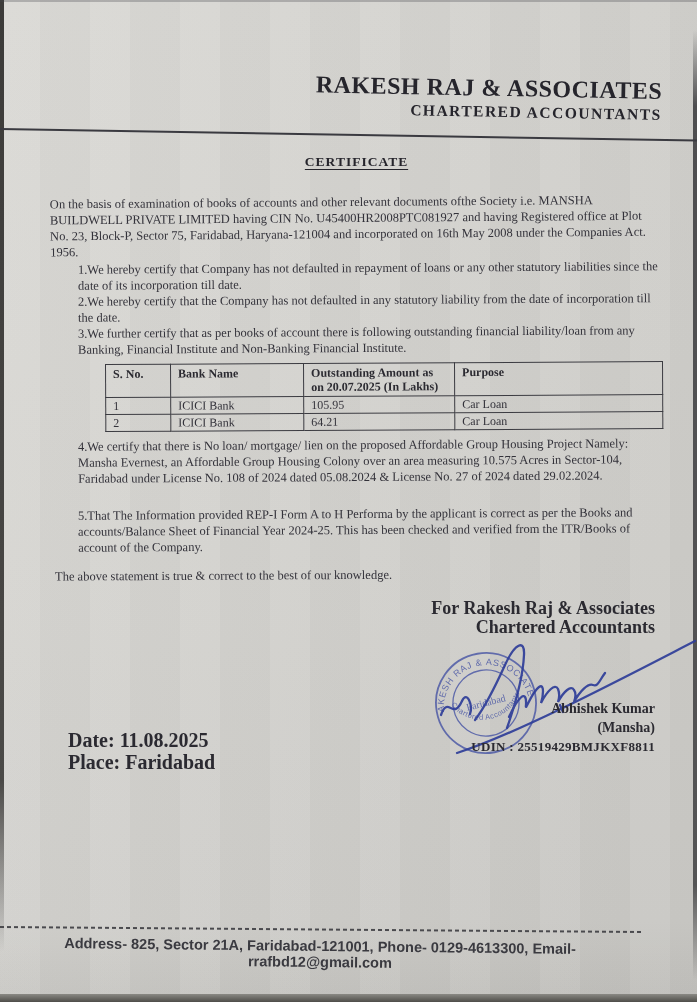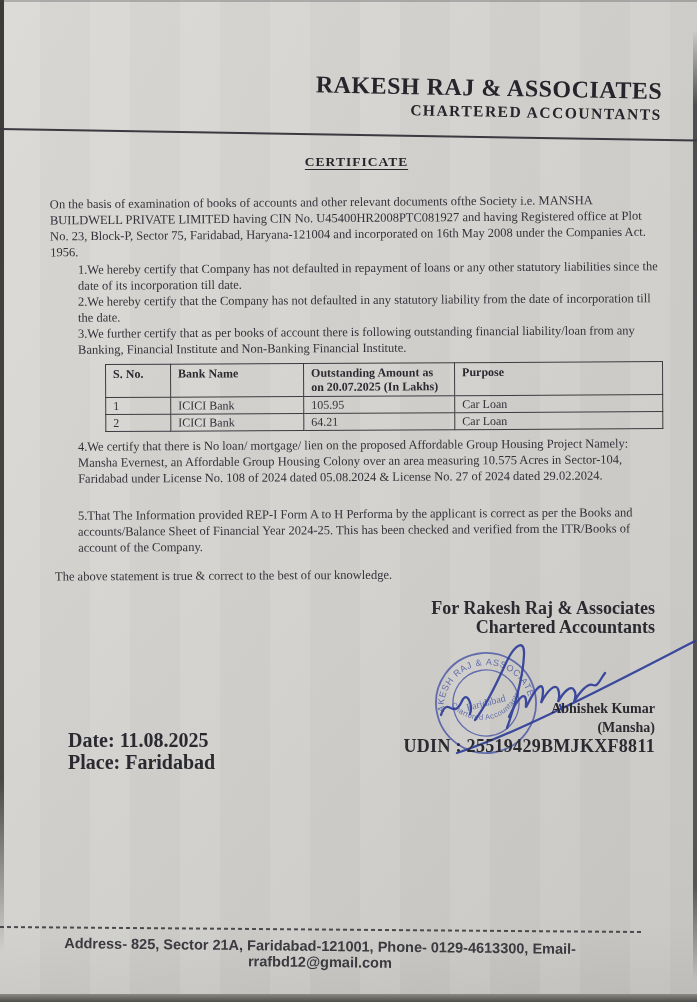--- a/index.html
+++ b/index.html
@@ -45,21 +45,21 @@
   .loan-table th{font-weight:bold;color:#2b2a31;}
   .col-sno{width:50px;} .col-bank{width:118px;} .col-amt{width:136px;}
   .loan-table td{padding-top:1px;padding-bottom:1px;}
 
   .statement{position:absolute;top:567px;left:55px;width:600px;transform:rotate(-0.3deg);}
 
   .sign-block{position:absolute;top:599px;right:42px;text-align:right;
     font-weight:bold;font-size:18px;line-height:19px;color:#2b2a31;}
   .name-block{position:absolute;top:699px;right:42px;text-align:right;
     font-weight:bold;font-size:14px;line-height:19px;color:#2b2a31;}
-  .udin-line{font-size:18px;letter-spacing:0.3px;}
+  .udin-line{font-size:13px;letter-spacing:0.3px;}
 
   .date-place{position:absolute;top:729px;left:68px;font-weight:bold;font-size:20px;
     line-height:22px;color:#2b2a31;}
 
   .stamp-wrap{position:absolute;top:648px;left:431px;width:110px;height:110px;
     transform:rotate(-10deg);opacity:0.82;}
   .sig-wrap{position:absolute;top:595px;left:427px;width:270px;height:170px;}
 
   .footer-rule{position:absolute;top:926px;left:0;width:642px;height:2px;
     background:repeating-linear-gradient(90deg,#4a4a4e 0 4px,rgba(0,0,0,0) 4px 7px);

